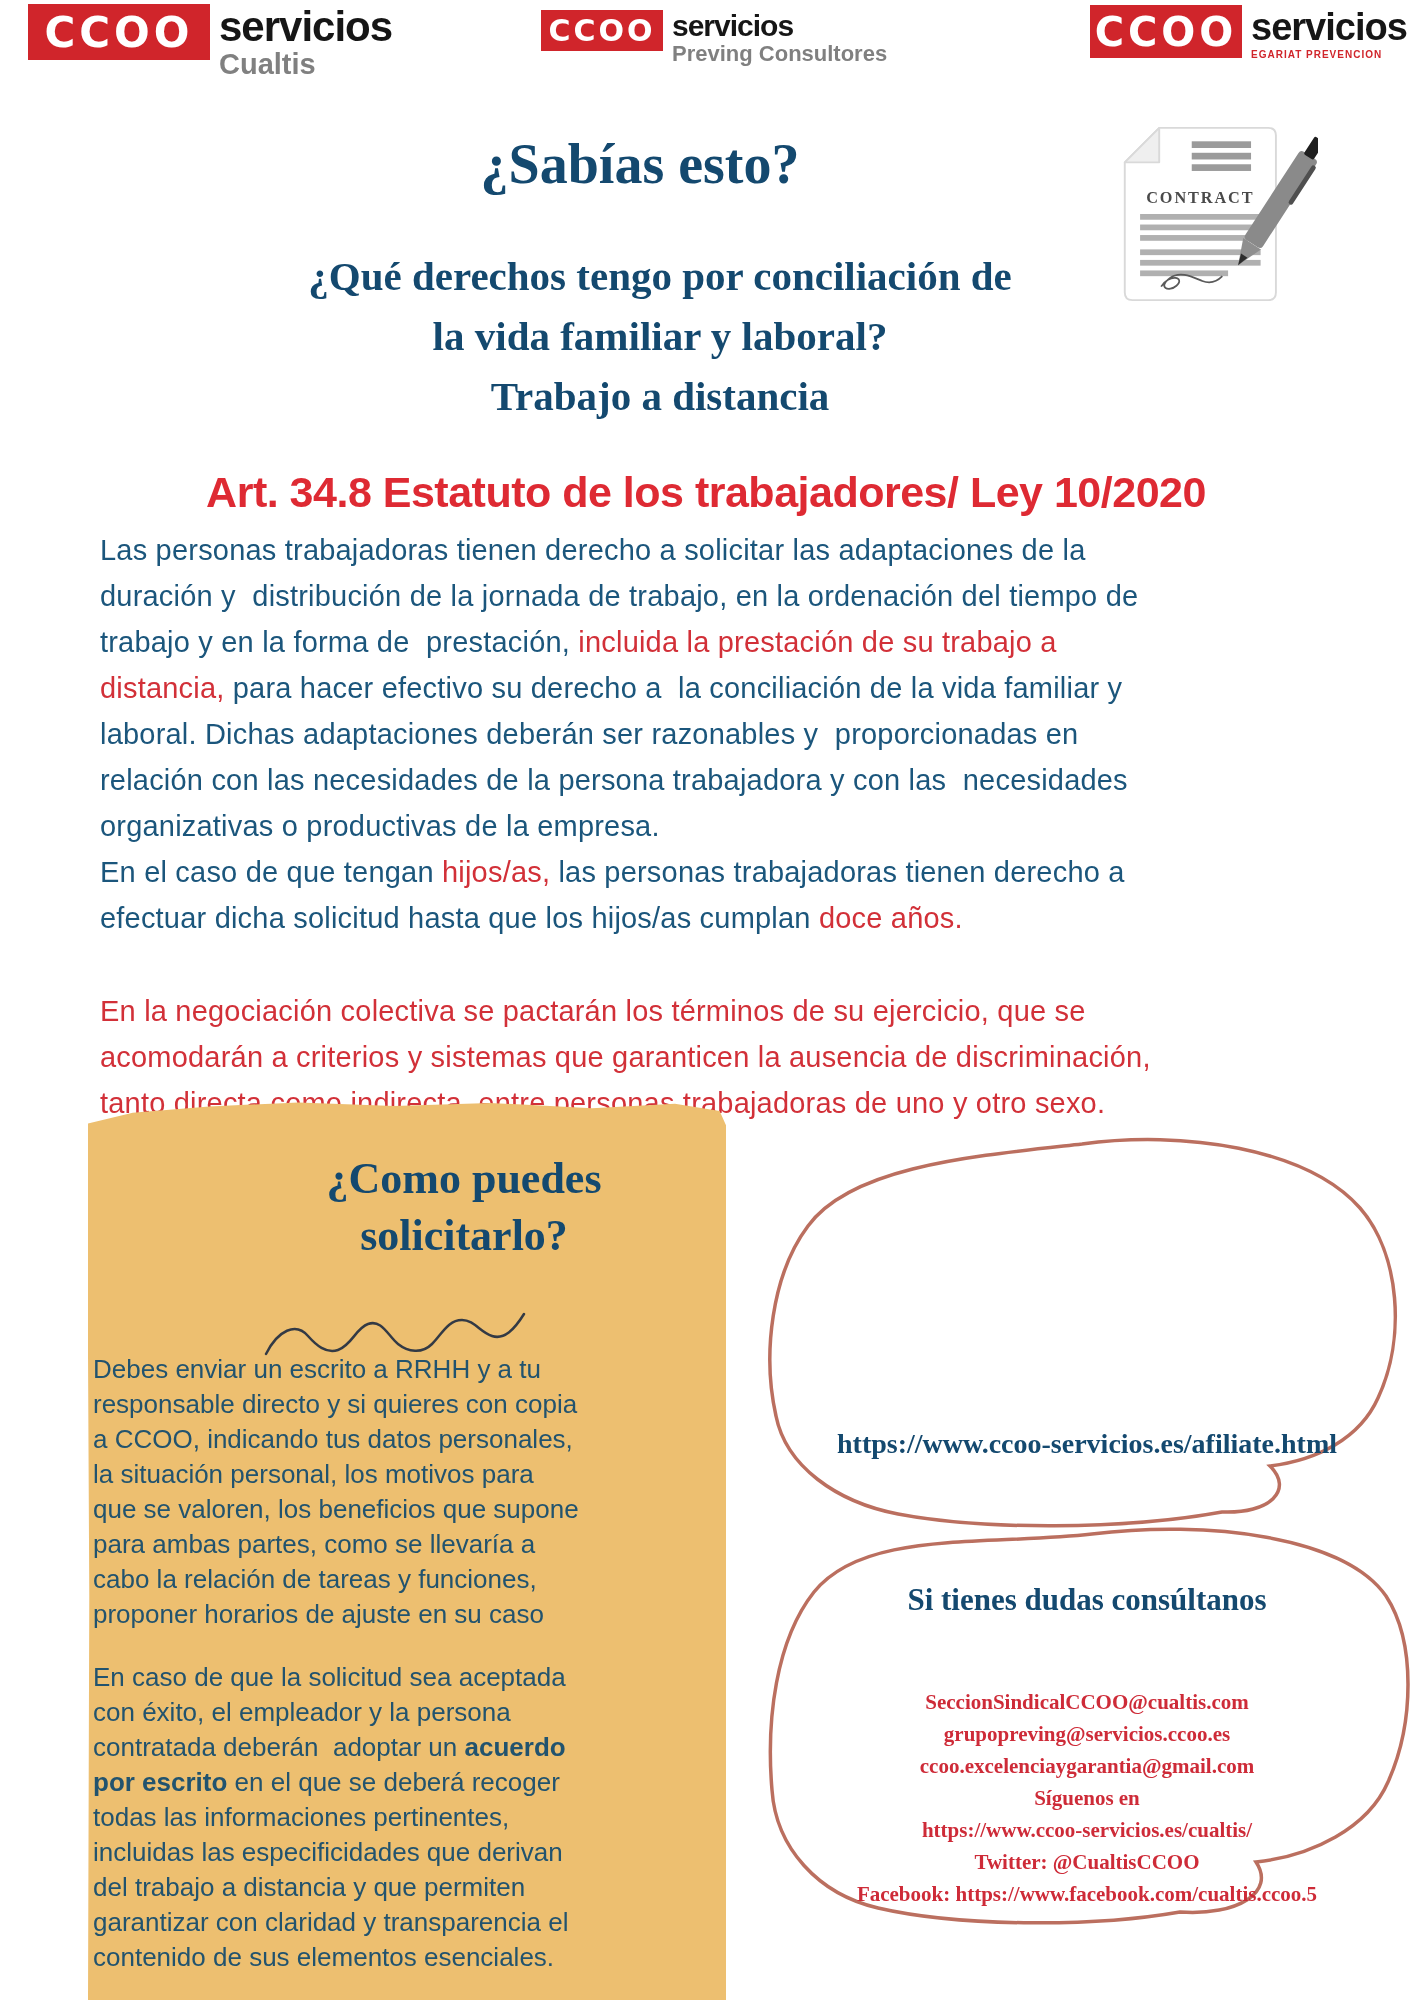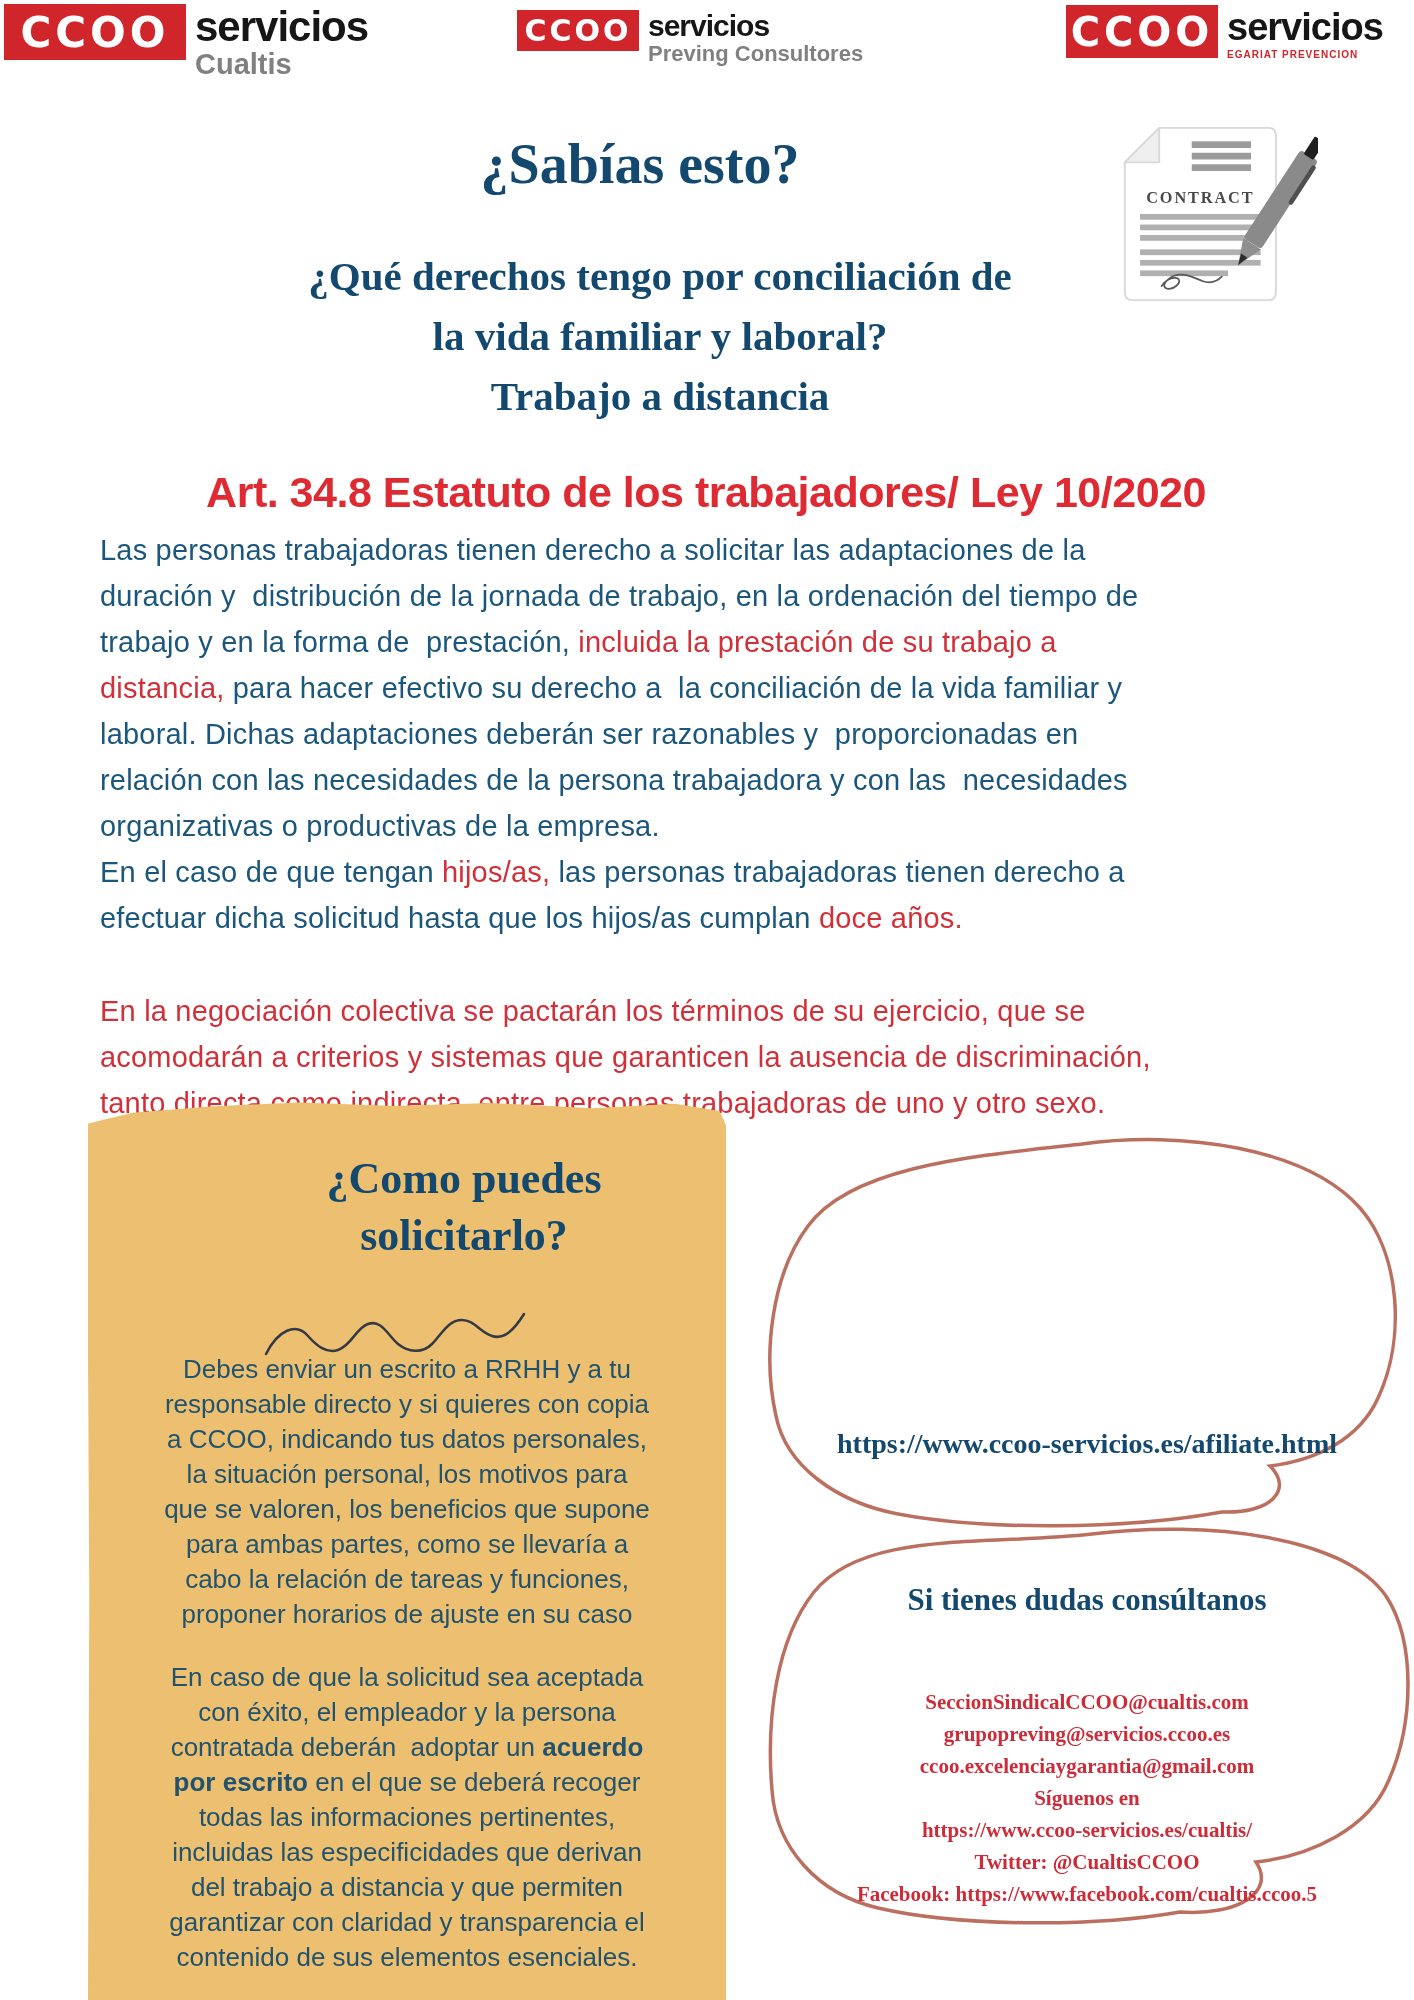--- a/index.html
+++ b/index.html
@@ -20,21 +20,21 @@
     width:1414px;height:2000px;
     background:#ffffff;
     overflow:hidden;
     font-family:"Liberation Sans",sans-serif;
   }
   
   .logo{position:absolute;display:flex;align-items:flex-start;gap:9px;}
   .ccoo-box{
     background:var(--brand-red);
     color:#fff;display:flex;align-items:center;justify-content:center;
-    font-family:"DejaVu Sans",sans-serif;font-weight:800;letter-spacing:4px;
+    font-family:"DejaVu Sans",sans-serif;font-weight:800;letter-spacing:4px;margin-left:24px;
   }
   .logo-name{font-family:"Liberation Sans",sans-serif;font-weight:700;color:#161616;letter-spacing:-1px;line-height:1;}
   .logo-sub{font-family:"Liberation Sans",sans-serif;font-weight:700;color:#808080;line-height:1.15;}
   .logo1{left:4px;top:4px;}
   .logo1 .ccoo-box{width:182px;height:56px;font-size:42px;}
   .logo1 .logo-name{font-size:42px;margin-top:2px;}
   .logo1 .logo-sub{font-size:29px;}
   .logo2{left:517px;top:10px;}
   .logo2 .ccoo-box{width:122px;height:41px;font-size:30px;letter-spacing:3px;}
   .logo2 .logo-name{font-size:30px;margin-top:1px;}
@@ -79,21 +79,21 @@
     clip-path:polygon(0 2.4%,7% 1.2%,19% 0.5%,33% 0.05%,48% 0.45%,63% 0.1%,79% 0.7%,92% 0.2%,99% 1%,100% 2.6%,100% 100%,0 100%,0.2% 55%,0 28%);
   }
   .tan-heading{
     position:absolute;left:88px;top:1150px;width:752px;
     text-align:center;font-family:"Liberation Serif",serif;font-weight:700;
     font-size:44px;line-height:57px;color:var(--deep-blue);
   }
   .squiggle-icon{position:absolute;left:256px;top:1292px;width:300px;height:80px;}
   .tan-par{
     position:absolute;left:93px;top:1352px;width:628px;
-    text-align:center;font-size:26px;line-height:35px;color:var(--tan-text);
+    font-size:26px;line-height:35px;color:var(--tan-text);
   }
   .tan-par2{top:1660px;}
   
   .bubbles-svg{position:absolute;left:752px;top:1122px;width:672px;height:850px;}
   .affiliate-heading{
     position:absolute;left:762px;top:1302px;width:650px;
     text-align:center;font-family:"Liberation Serif",serif;font-weight:700;
     font-size:26px;line-height:40px;color:var(--deep-blue);
     text-decoration:underline;text-underline-offset:5px;
   }

